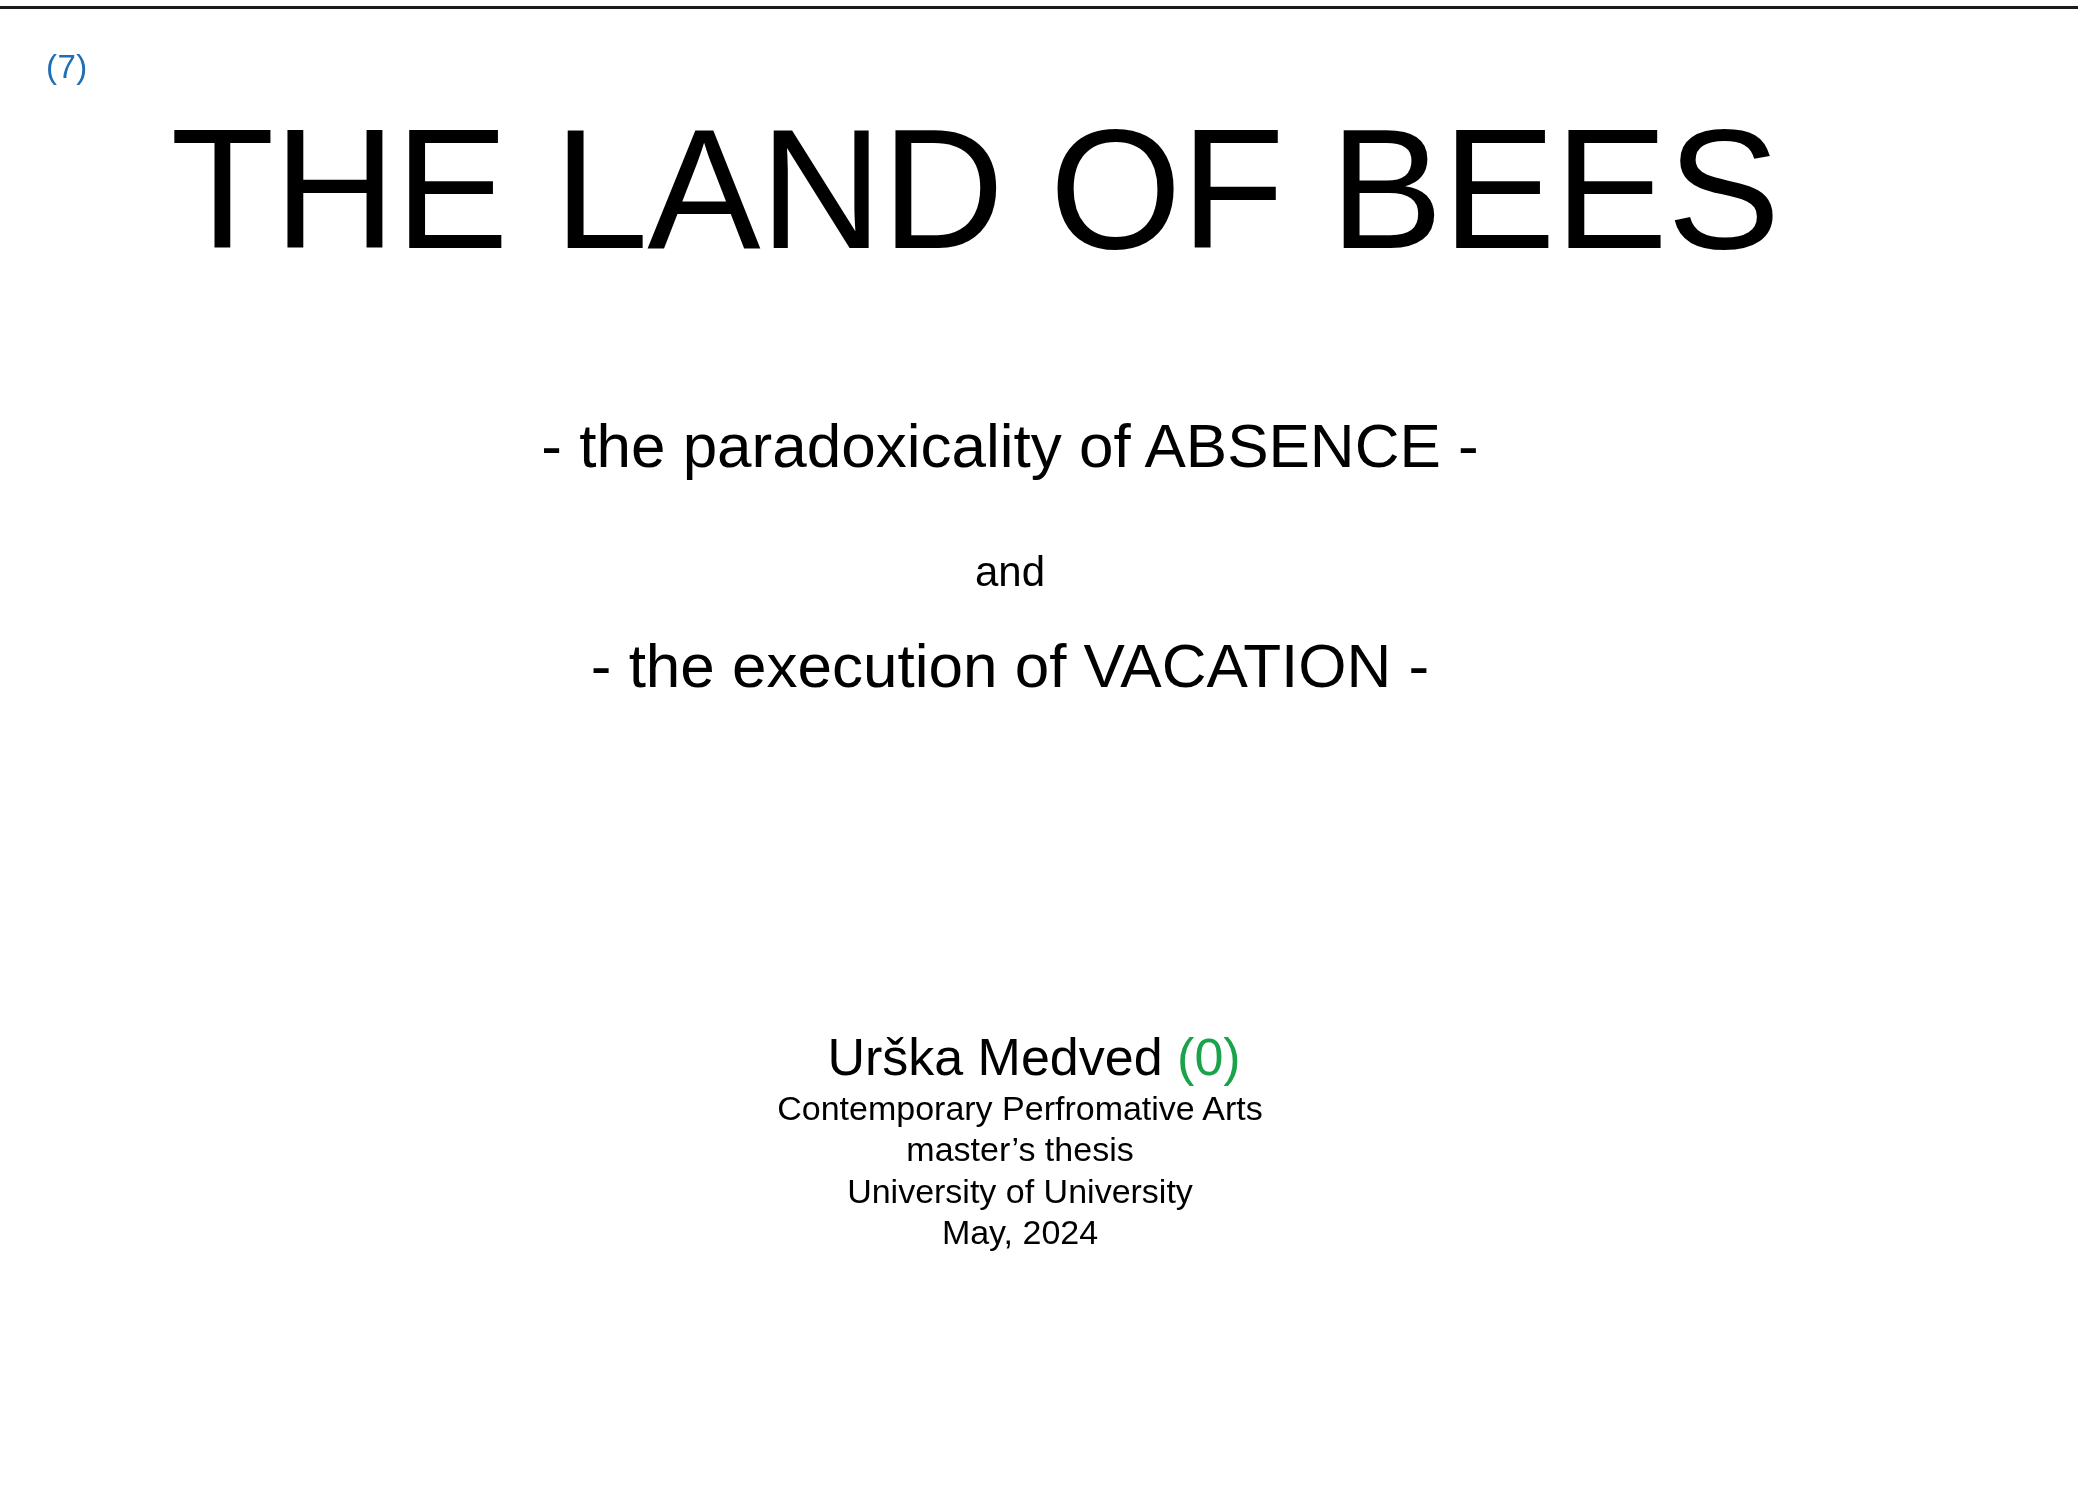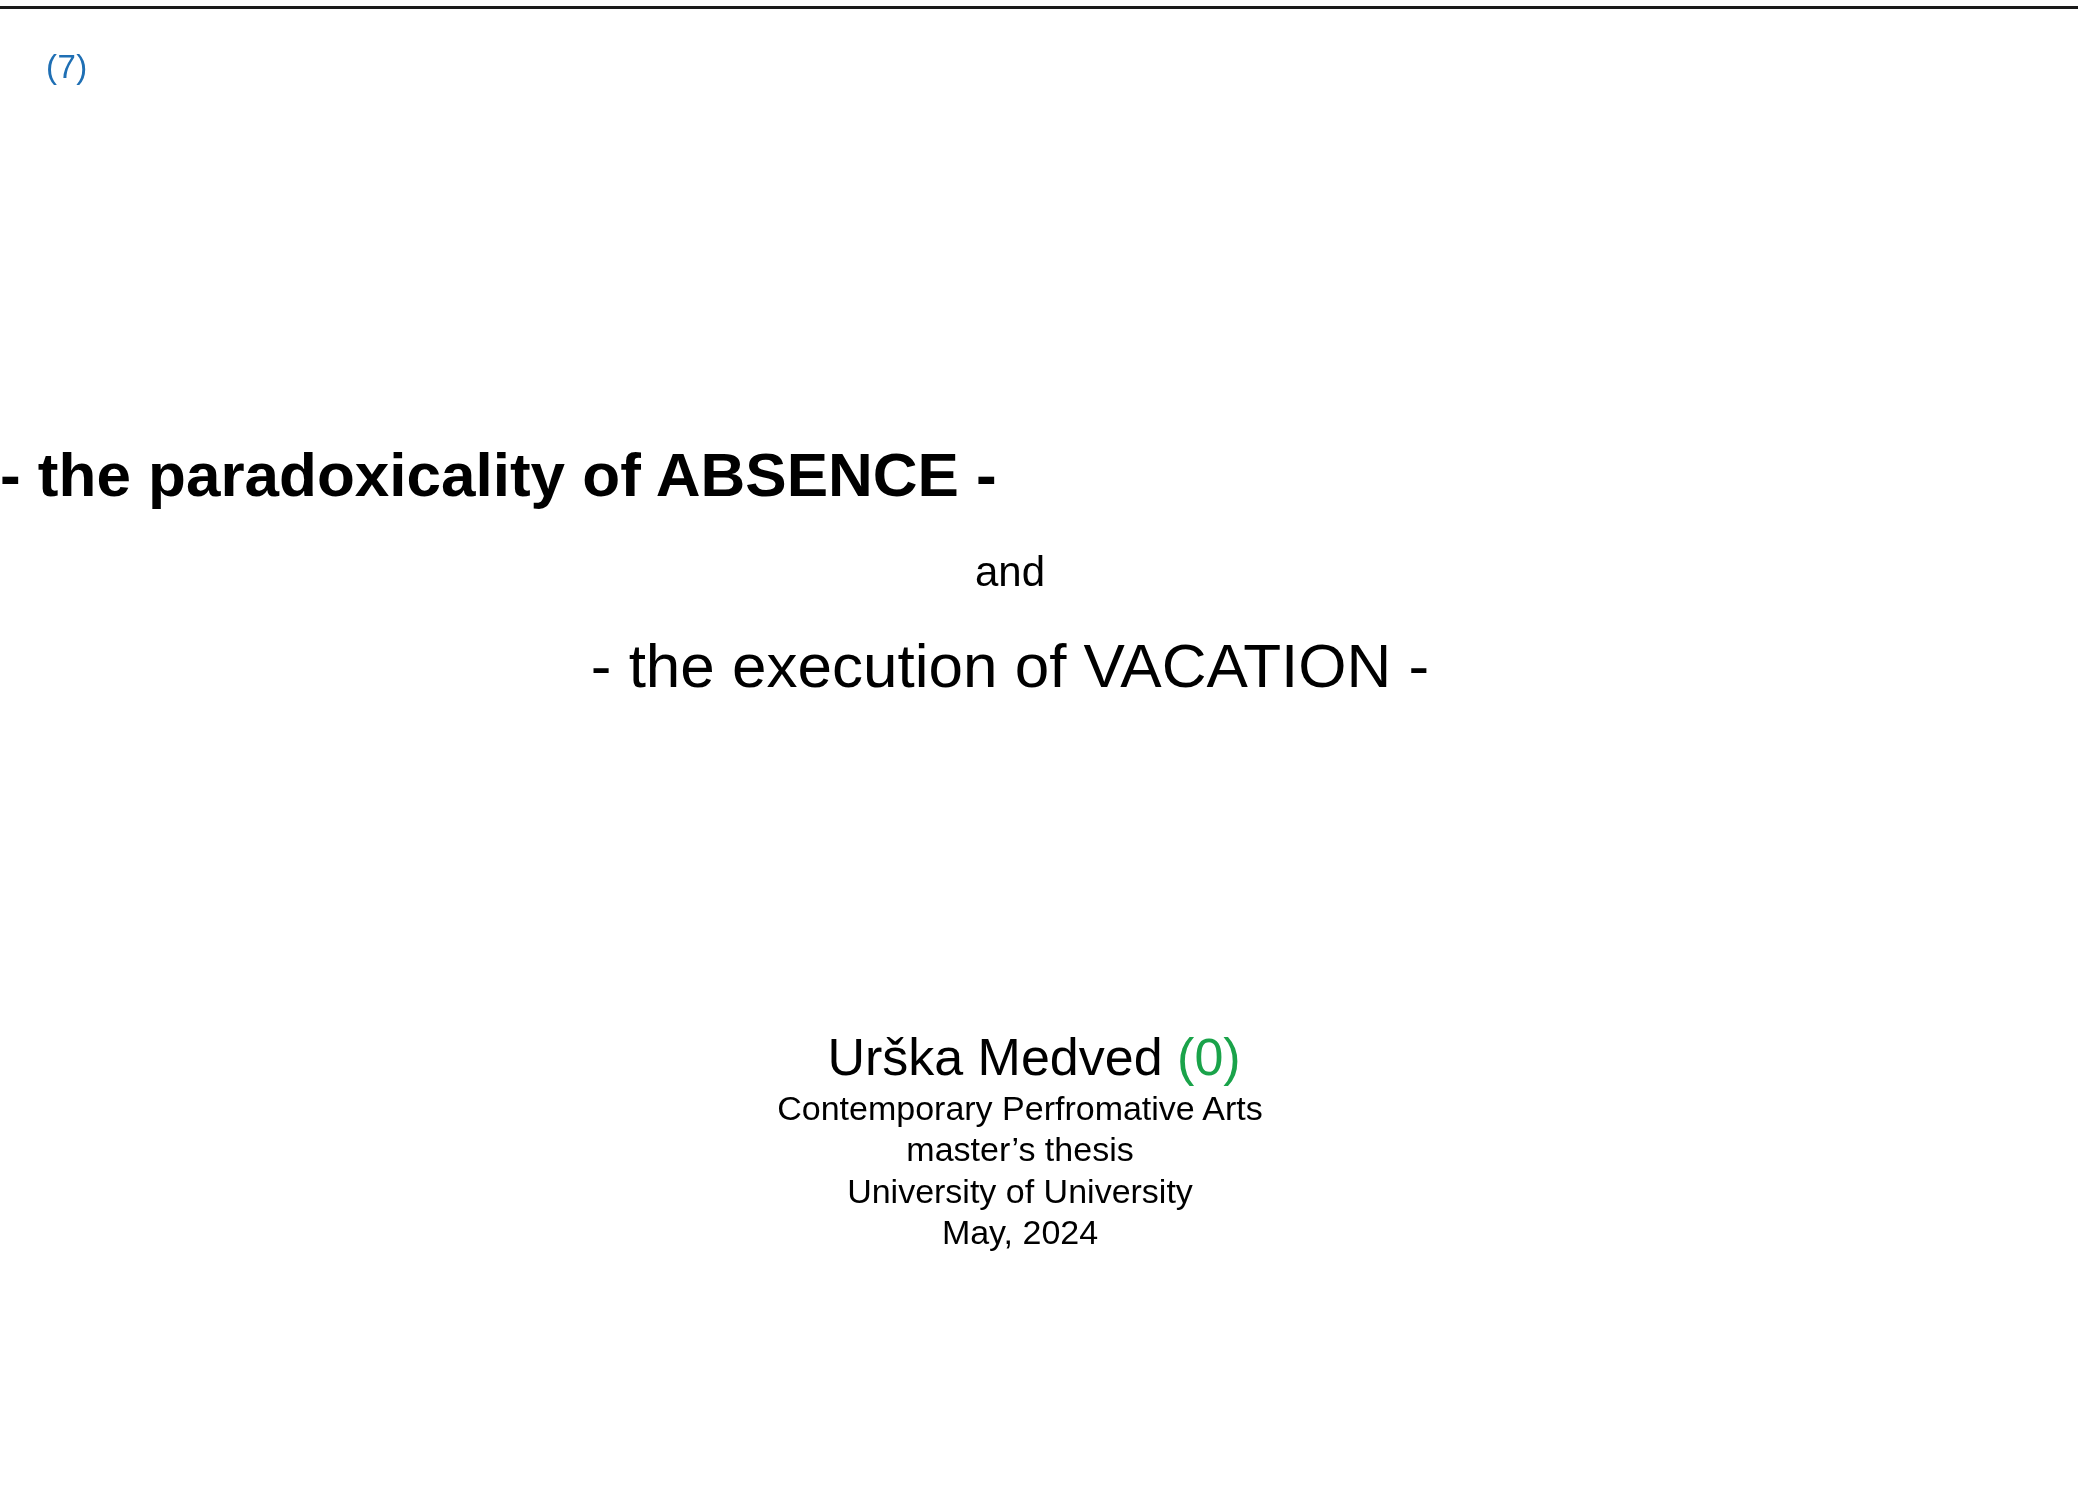--- a/index.html
+++ b/index.html
@@ -48,24 +48,24 @@
     line-height: 1.0;
     font-weight: 400;
     letter-spacing: -1px;
     white-space: nowrap;
   }
   .subtitle-1 {
     position: absolute;
     top: 410px;
     left: 0;
     width: 2020px;
+    text-align: center;
     font-size: 62px;
-    font-weight: 700;
+    font-weight: 400;
     white-space: nowrap;
-    margin-top: 29px;
   }
   .connector {
     position: absolute;
     top: 548px;
     left: 0;
     width: 2020px;
     text-align: center;
     font-size: 42px;
     font-weight: 400;
   }
@@ -103,20 +103,21 @@
 </style>
 </head>
 <body>
 
 <div class="page">
 
   <div class="top-rule"></div>
 
   <div class="page-marker">(7)</div>
 
+  <div class="title">THE LAND OF BEES</div>
 
   <div class="subtitle-1">- the paradoxicality of ABSENCE -</div>
 
   <div class="connector">and</div>
 
   <div class="subtitle-2">- the execution of  VACATION -</div>
 
   <div class="author-block">
     <div class="author-name">
       <span>Urška Medved</span>

